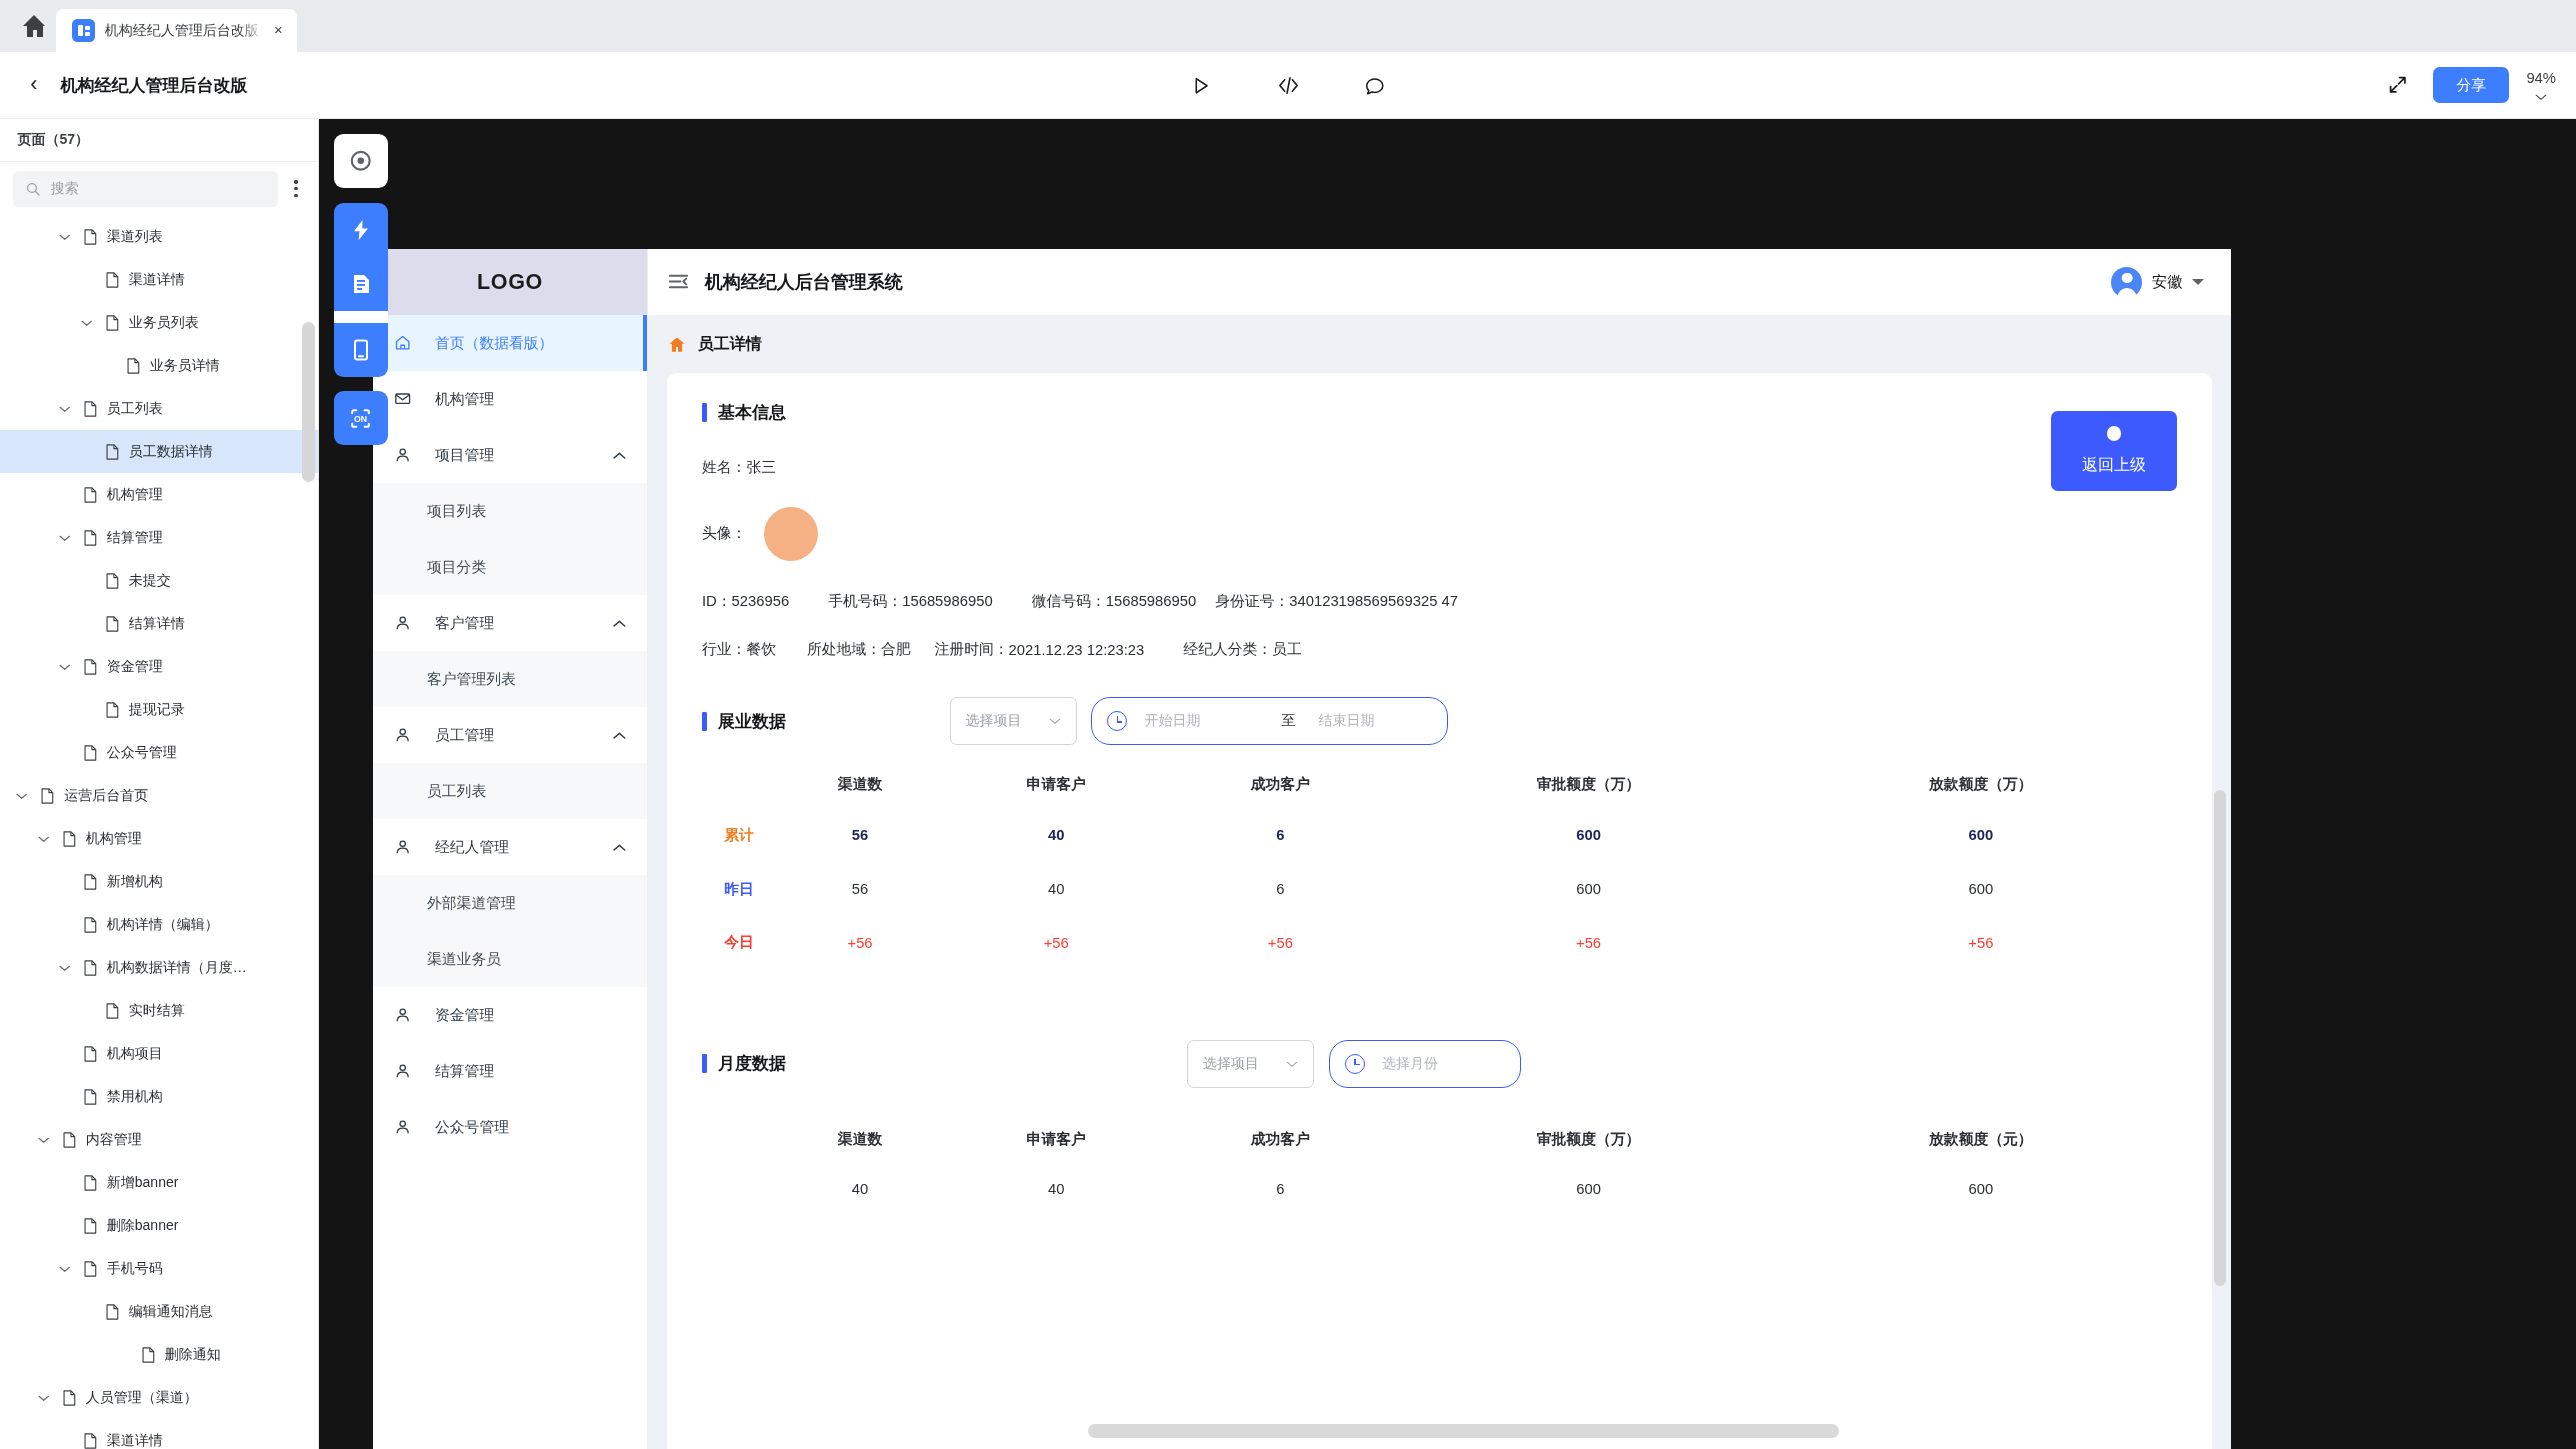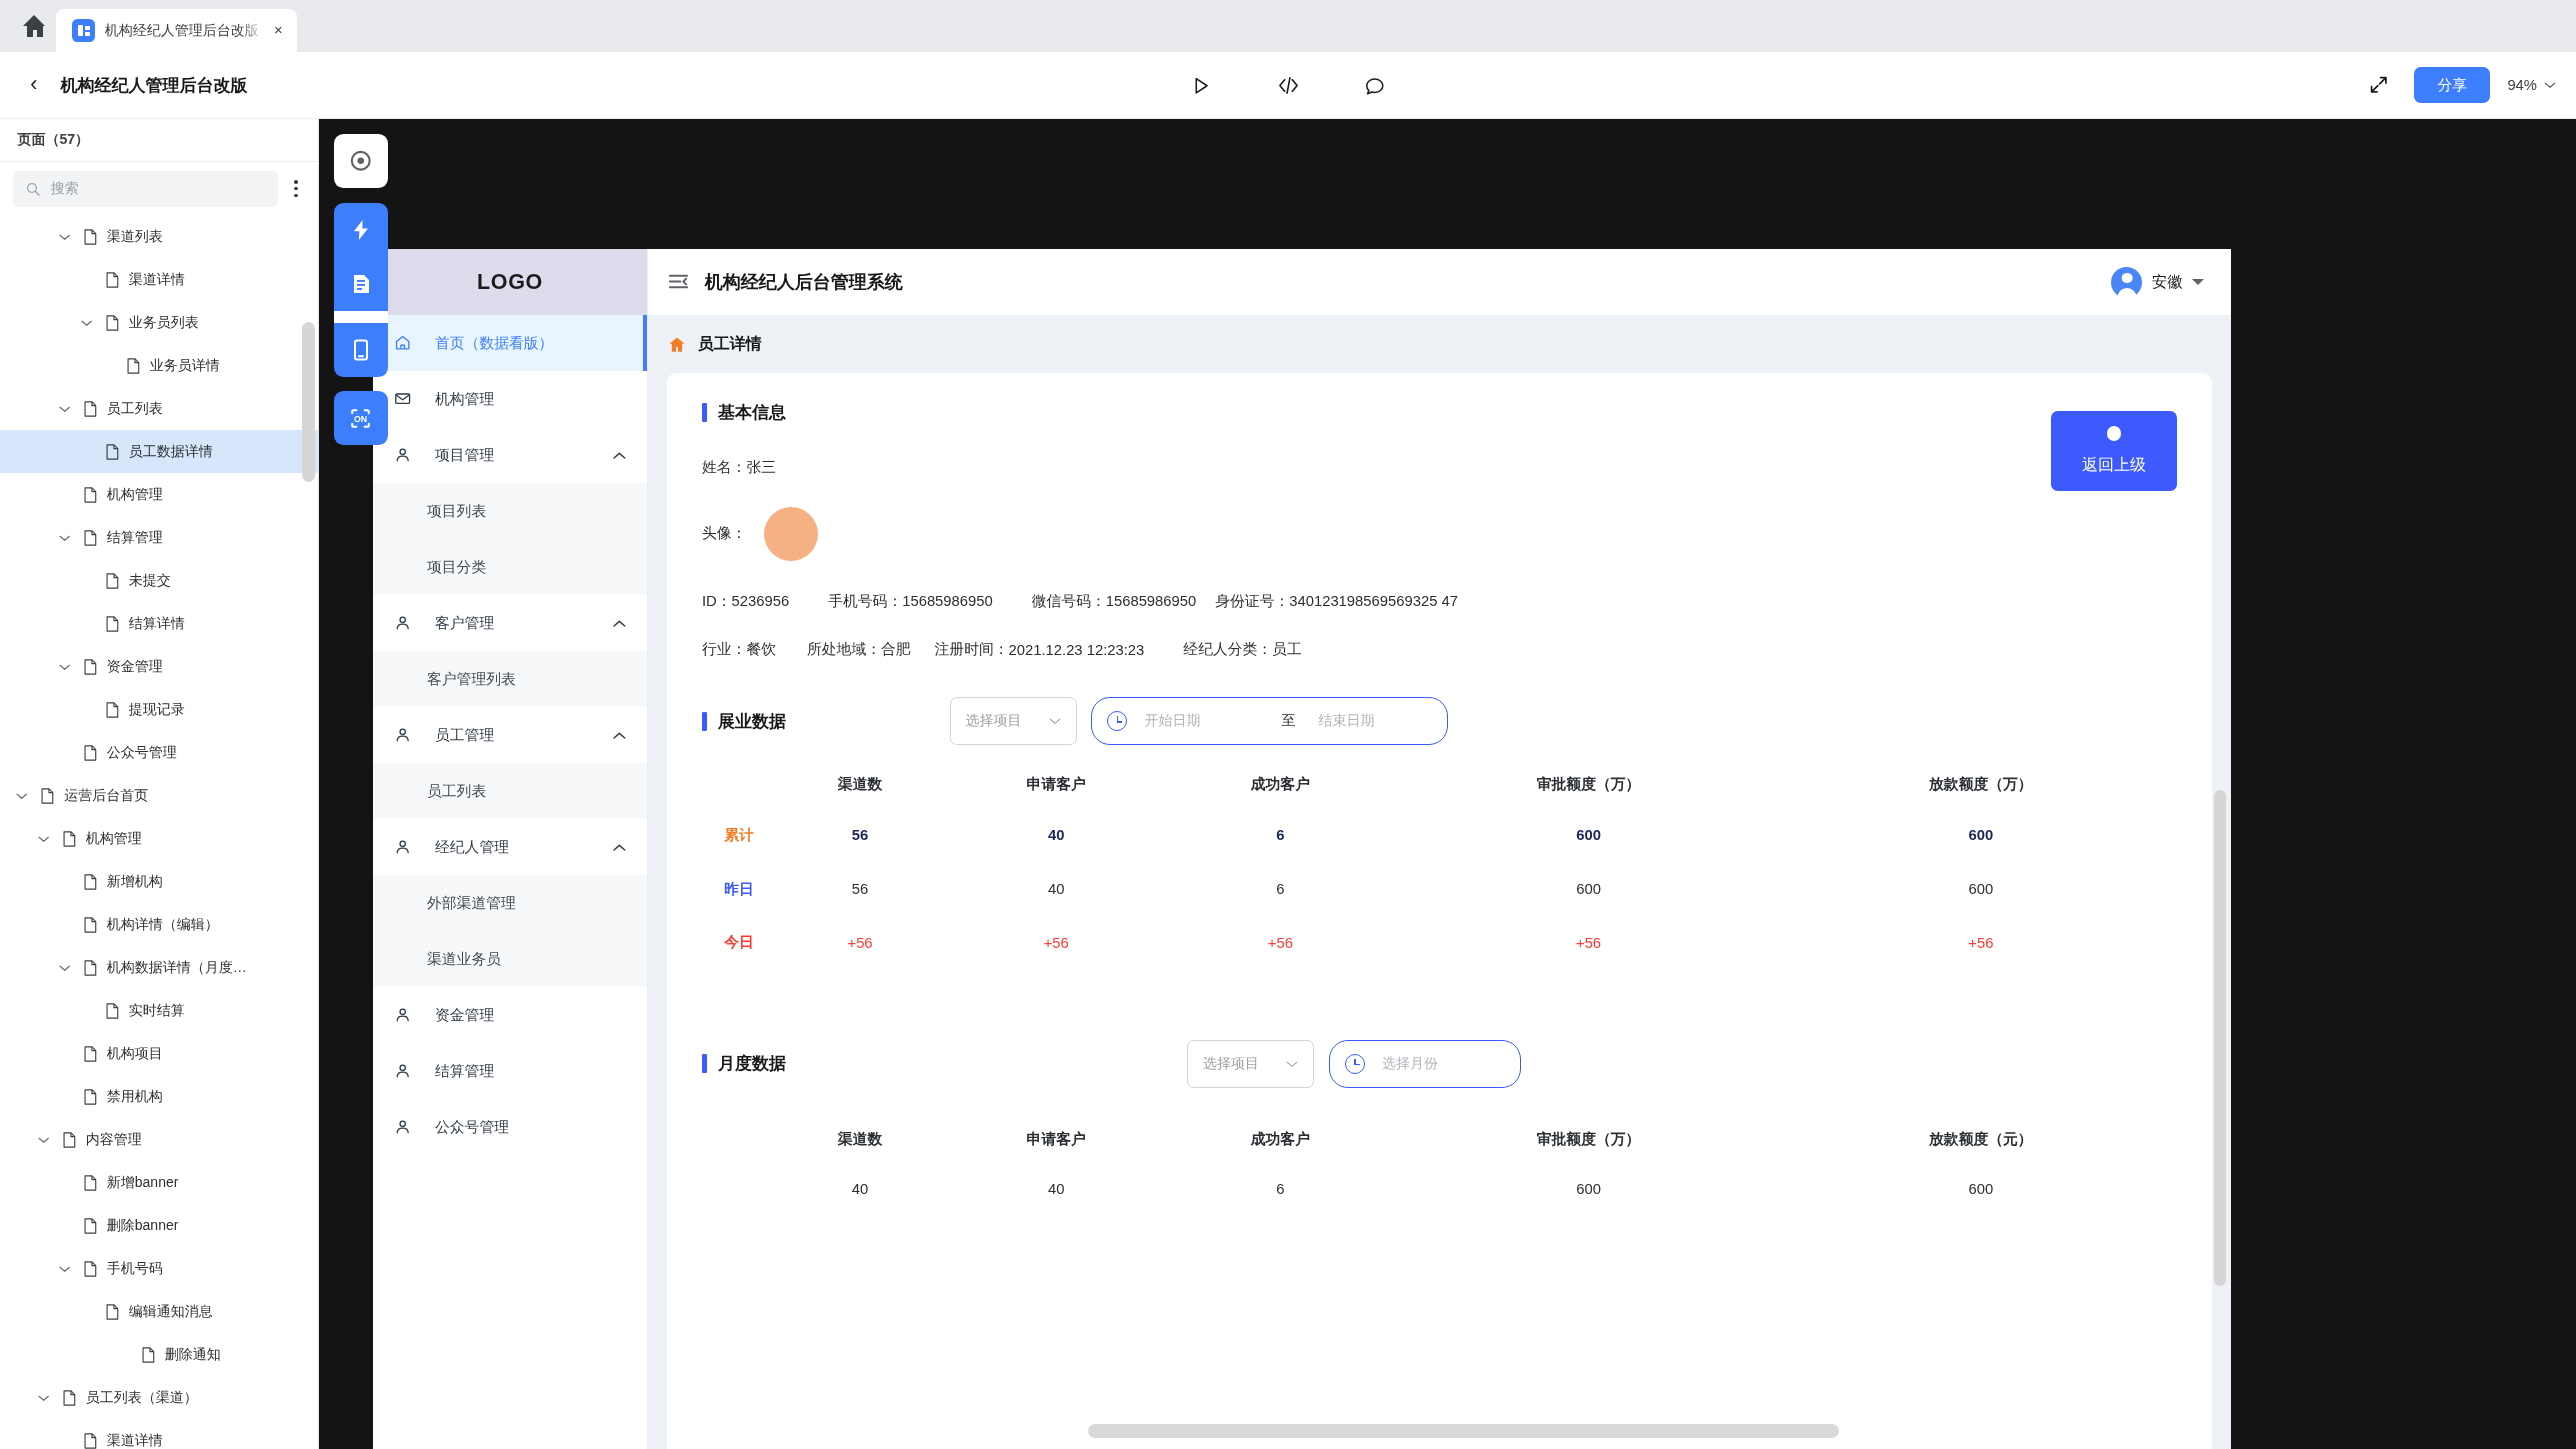--- a/index.html
+++ b/index.html
@@ -67,21 +67,21 @@
   }
   .tb-icon{
     width:36px; height:36px; display:flex; align-items:center; justify-content:center;
     cursor:pointer; pointer-events:auto;
   }
   .tb-right{ margin-left:auto; display:flex; align-items:center; gap:17.4px; }
   .share-btn{
     background:#3d7eff; color:#fff; font-size:14.8px; border-radius:6.7px;
     padding:8.7px 23px; cursor:pointer; border:none; font-family:inherit;
   }
-  .zoom-level{ font-size:14.8px; color:#3c4043; display:flex; align-items:center; gap:7px; cursor:pointer;}
+  .zoom-level{ font-size:14.8px; color:#3c4043; display:flex; align-items:center; gap:7px; cursor:pointer;flex-direction:column;}
 
   
   .workspace{ display:flex; height:1330px; }
 
   
   .tree-pane{
     width:319px; flex:0 0 319px; background:#fff; border-right:0.7px solid #e6e6e6;
     display:flex; flex-direction:column; position:relative; overflow:hidden;
   }
   .tree-head{
@@ -625,21 +625,21 @@
             <svg width="13.4" height="8.7" viewBox="0 0 20 13">
               <path d="M3 3.5l7 6 7-6" fill="none" stroke="#6b7075" stroke-width="1.9" stroke-linecap="round" stroke-linejoin="round"></path>
             </svg>
           </span>
           <span class="pg-ico">
             <svg width="14.8" height="16" viewBox="0 0 22 24">
               <path d="M3 1.4h10.5L19 7v15.6H3z" fill="none" stroke="#3c4043" stroke-width="1.7" stroke-linejoin="round"></path>
               <path d="M13.3 1.6V7H19" fill="none" stroke="#3c4043" stroke-width="1.7" stroke-linejoin="round"></path>
             </svg>
           </span>
-          <span>员工列表（渠道）</span>
+          <span>人员管理（渠道）</span>
         </div>
         <div class="tree-row" style="padding-left: 56px;">
           <span class="caret"></span>
           <span class="pg-ico">
             <svg width="14.8" height="16" viewBox="0 0 22 24">
               <path d="M3 1.4h10.5L19 7v15.6H3z" fill="none" stroke="#3c4043" stroke-width="1.7" stroke-linejoin="round"></path>
               <path d="M13.3 1.6V7H19" fill="none" stroke="#3c4043" stroke-width="1.7" stroke-linejoin="round"></path>
             </svg>
           </span>
           <span>渠道详情</span>

